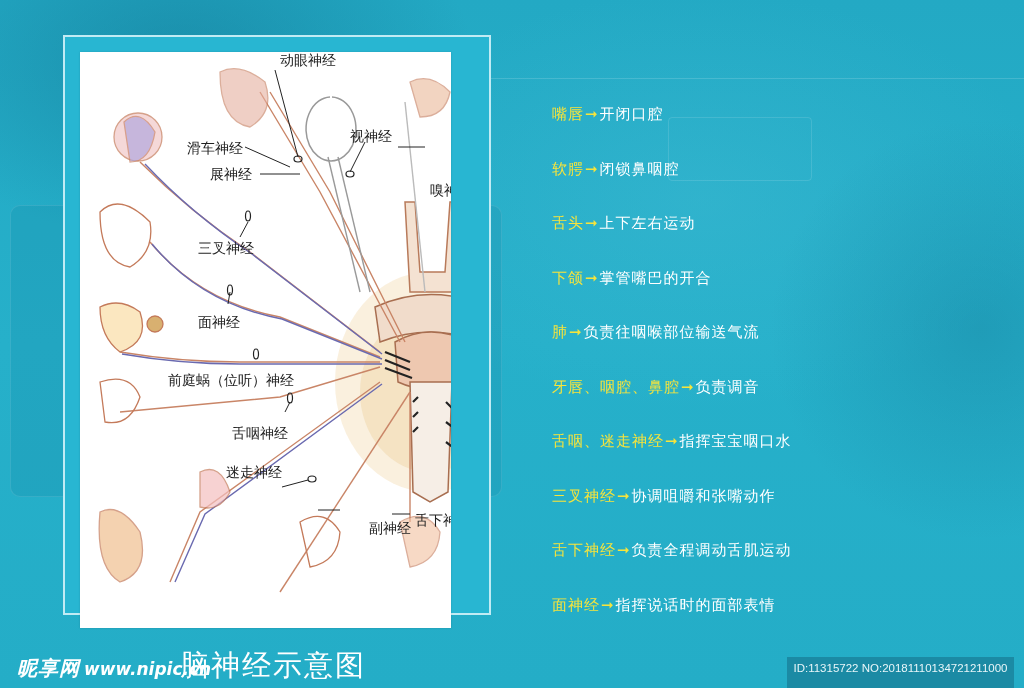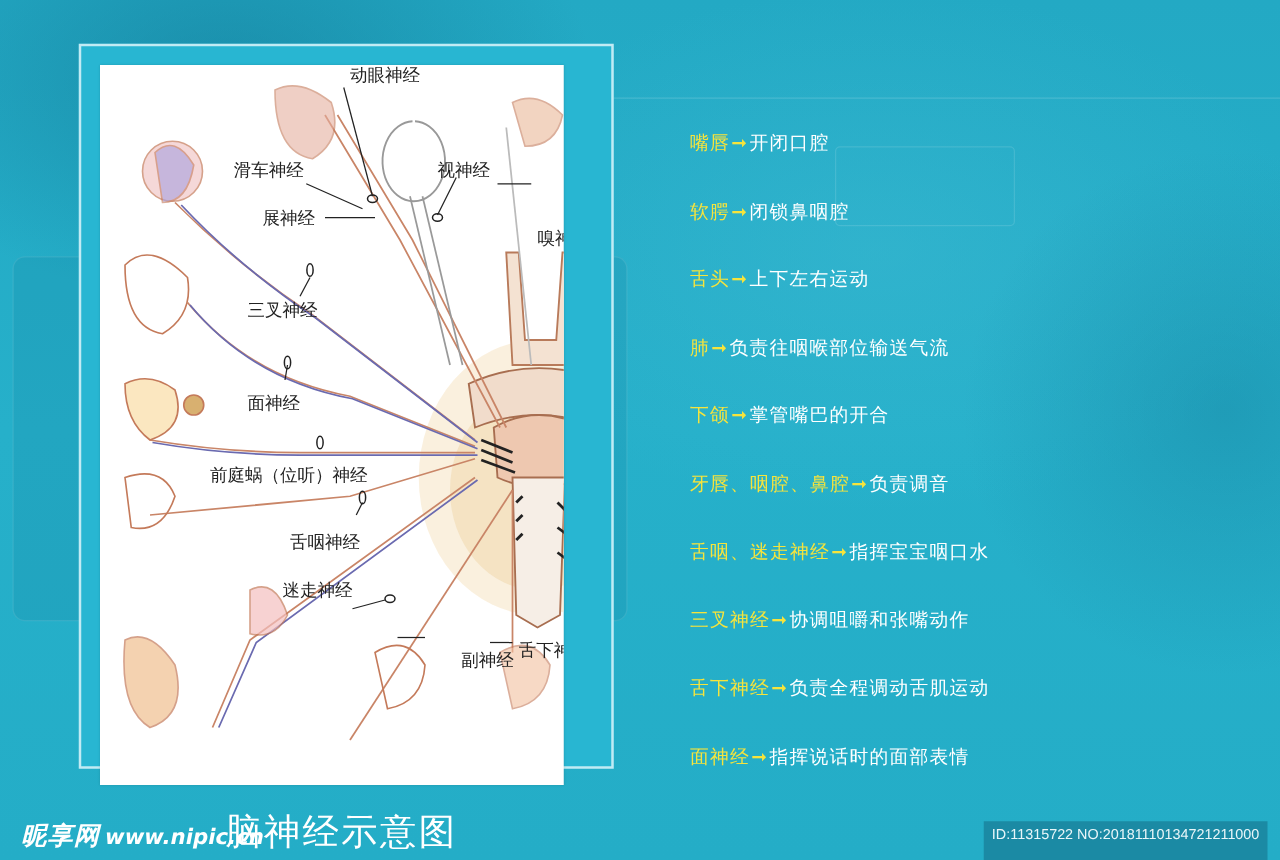--- a/index.html
+++ b/index.html
@@ -154,39 +154,39 @@
       <ellipse cx="270" cy="122" rx="4" ry="3"></ellipse>
       <ellipse cx="168" cy="164" rx="2.5" ry="5"></ellipse>
       <ellipse cx="150" cy="238" rx="2.5" ry="5"></ellipse>
       <ellipse cx="176" cy="302" rx="2.5" ry="5"></ellipse>
       <ellipse cx="210" cy="346" rx="2.5" ry="5"></ellipse>
       <ellipse cx="232" cy="427" rx="4" ry="3"></ellipse>
     </g>
   </svg>
 
   <span class="lbl" style="left:200px;top:0px;">动眼神经</span>
-  <span class="lbl" style="left:107px;top:76px;font-family:Liberation Mono, monospace;">滑车神经</span>
+  <span class="lbl" style="left:107px;top:88px;font-family:Liberation Mono, monospace;">滑车神经</span>
   <span class="lbl" style="left:270px;top:76px;">视神经</span>
   <span class="lbl" style="left:350px;top:102px;margin-top:28px;">嗅神经</span>
   <span class="lbl" style="left:130px;top:114px;">展神经</span>
   <span class="lbl" style="left:118px;top:188px;">三叉神经</span>
   <span class="lbl" style="left:118px;top:262px;">面神经</span>
   <span class="lbl" style="left:88px;top:320px;">前庭蜗（位听）神经</span>
   <span class="lbl" style="left:152px;top:373px;">舌咽神经</span>
   <span class="lbl" style="left:146px;top:412px;">迷走神经</span>
   <span class="lbl" style="left:252px;top:468px;margin-left:37px;">副神经</span>
   <span class="lbl" style="left:335px;top:460px;">舌下神经</span>
 </div>
 
 <div class="list">
   <div class="row"><span class="k">嘴唇</span><span class="ar">➞</span><span class="v">开闭口腔</span></div>
   <div class="row"><span class="k">软腭</span><span class="ar">➞</span><span class="v">闭锁鼻咽腔</span></div>
   <div class="row"><span class="k">舌头</span><span class="ar">➞</span><span class="v">上下左右运动</span></div>
+  <div class="row"><span class="k">下颌</span><span class="ar">➞</span><span class="v">掌管嘴巴的开合</span></div>
   <div class="row"><span class="k">肺</span><span class="ar">➞</span><span class="v">负责往咽喉部位输送气流</span></div>
-  <div class="row"><span class="k">下颌</span><span class="ar">➞</span><span class="v">掌管嘴巴的开合</span></div>
   <div class="row"><span class="k">牙唇、咽腔、鼻腔</span><span class="ar">➞</span><span class="v">负责调音</span></div>
   <div class="row"><span class="k">舌咽、迷走神经</span><span class="ar">➞</span><span class="v">指挥宝宝咽口水</span></div>
   <div class="row"><span class="k">三叉神经</span><span class="ar">➞</span><span class="v">协调咀嚼和张嘴动作</span></div>
   <div class="row"><span class="k">舌下神经</span><span class="ar">➞</span><span class="v">负责全程调动舌肌运动</span></div>
   <div class="row"><span class="k">面神经</span><span class="ar">➞</span><span class="v">指挥说话时的面部表情</span></div>
 </div>
 
 <div class="caption">脑神经示意图</div>
 
 <div class="wm">

